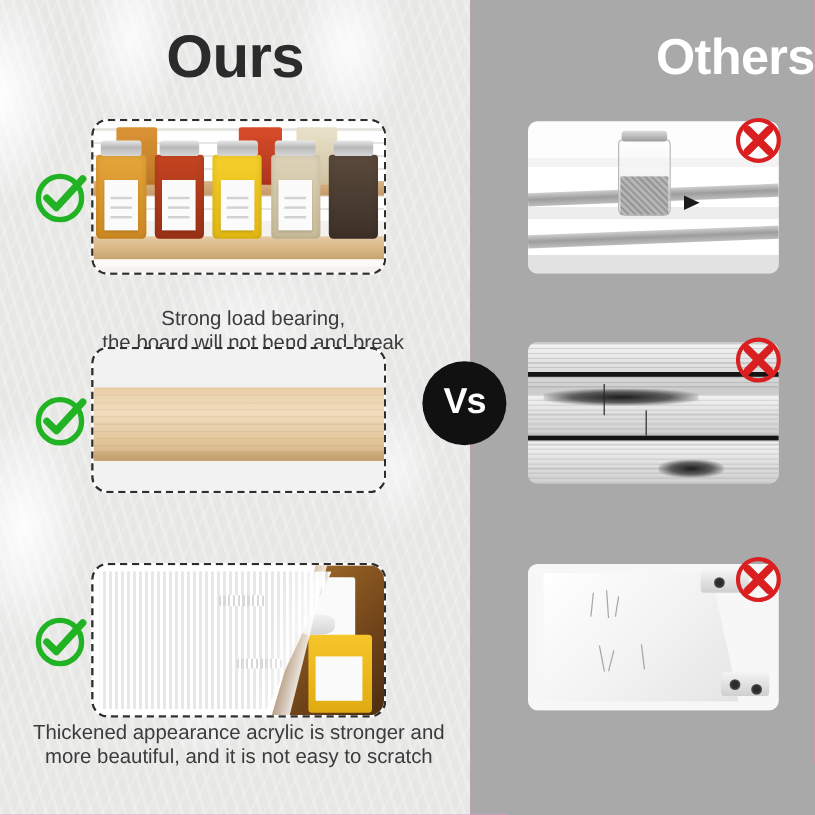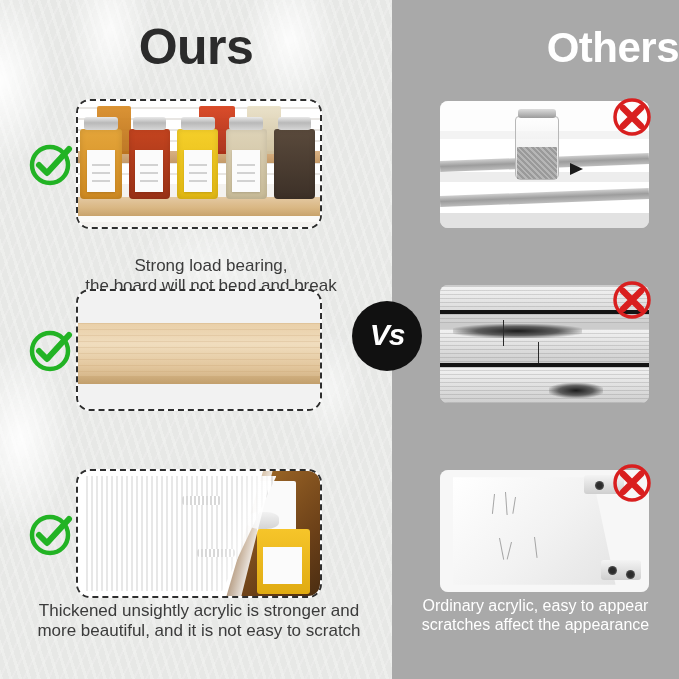--- a/index.html
+++ b/index.html
@@ -91,21 +91,20 @@
     background: #111111;
     z-index: 20;
     display: flex;
     align-items: center;
     justify-content: center;
   }
   .vs-badge span {
     color: #ffffff;
     font-size: 30px;
     font-weight: bold;
-    font-style: italic;
     letter-spacing: -1px;
     line-height: 1;
     transform: translateY(-1px);
   }
 
   .photo-dashed {
     position: absolute;
     border: 2px dashed #2e2e2e;
     border-radius: 14px;
     overflow: hidden;
@@ -454,21 +453,21 @@
     </div>
   </div>
 
   <div class="check-icon" style="left:26px; top:509px;">
     <svg viewBox="0 0 50 50" width="50" height="50" aria-hidden="true">
       <circle cx="24" cy="26" r="18" fill="none" stroke="#22b324" stroke-width="4.5"></circle>
       <path d="M13 26 L21 34 L43 10" fill="none" stroke="#22b324" stroke-width="6" stroke-linecap="round" stroke-linejoin="round"></path>
     </svg>
   </div>
 
-  <div class="caption caption-left" style="left:12px; top:601px; width:374px;">Thickened unsightly acrylic is stronger and
+  <div class="caption caption-left" style="left:12px; top:601px; width:374px;">Thickened appearance acrylic is stronger and
 more beautiful, and it is not easy to scratch</div>
 
   <div class="vs-badge">
     <span>Vs</span>
   </div>
 
   <div class="photo-plain" style="left:440px; top:101px; width:209px; height:127px;">
     <div class="ph-bend">
       <div class="wall"></div>
       <div class="rail r1"></div>
@@ -530,16 +529,14 @@
     </div>
   </div>
 
   <div class="x-icon" style="left:610px; top:461px;">
     <svg viewBox="0 0 44 44" width="44" height="44" aria-hidden="true">
       <circle cx="22" cy="22" r="17" fill="none" stroke="#d91f1f" stroke-width="3.5"></circle>
       <path d="M13 13 L31 31 M31 13 L13 31" stroke="#d91f1f" stroke-width="6.5" stroke-linecap="round"></path>
     </svg>
   </div>
 
-  <div class="caption caption-right" style="left:396px; top:597px; width:279px;">Ordinary acrylic, easy to appear
-scratches affect the appearance</div>
 
 </div>
 
 </body></html>

